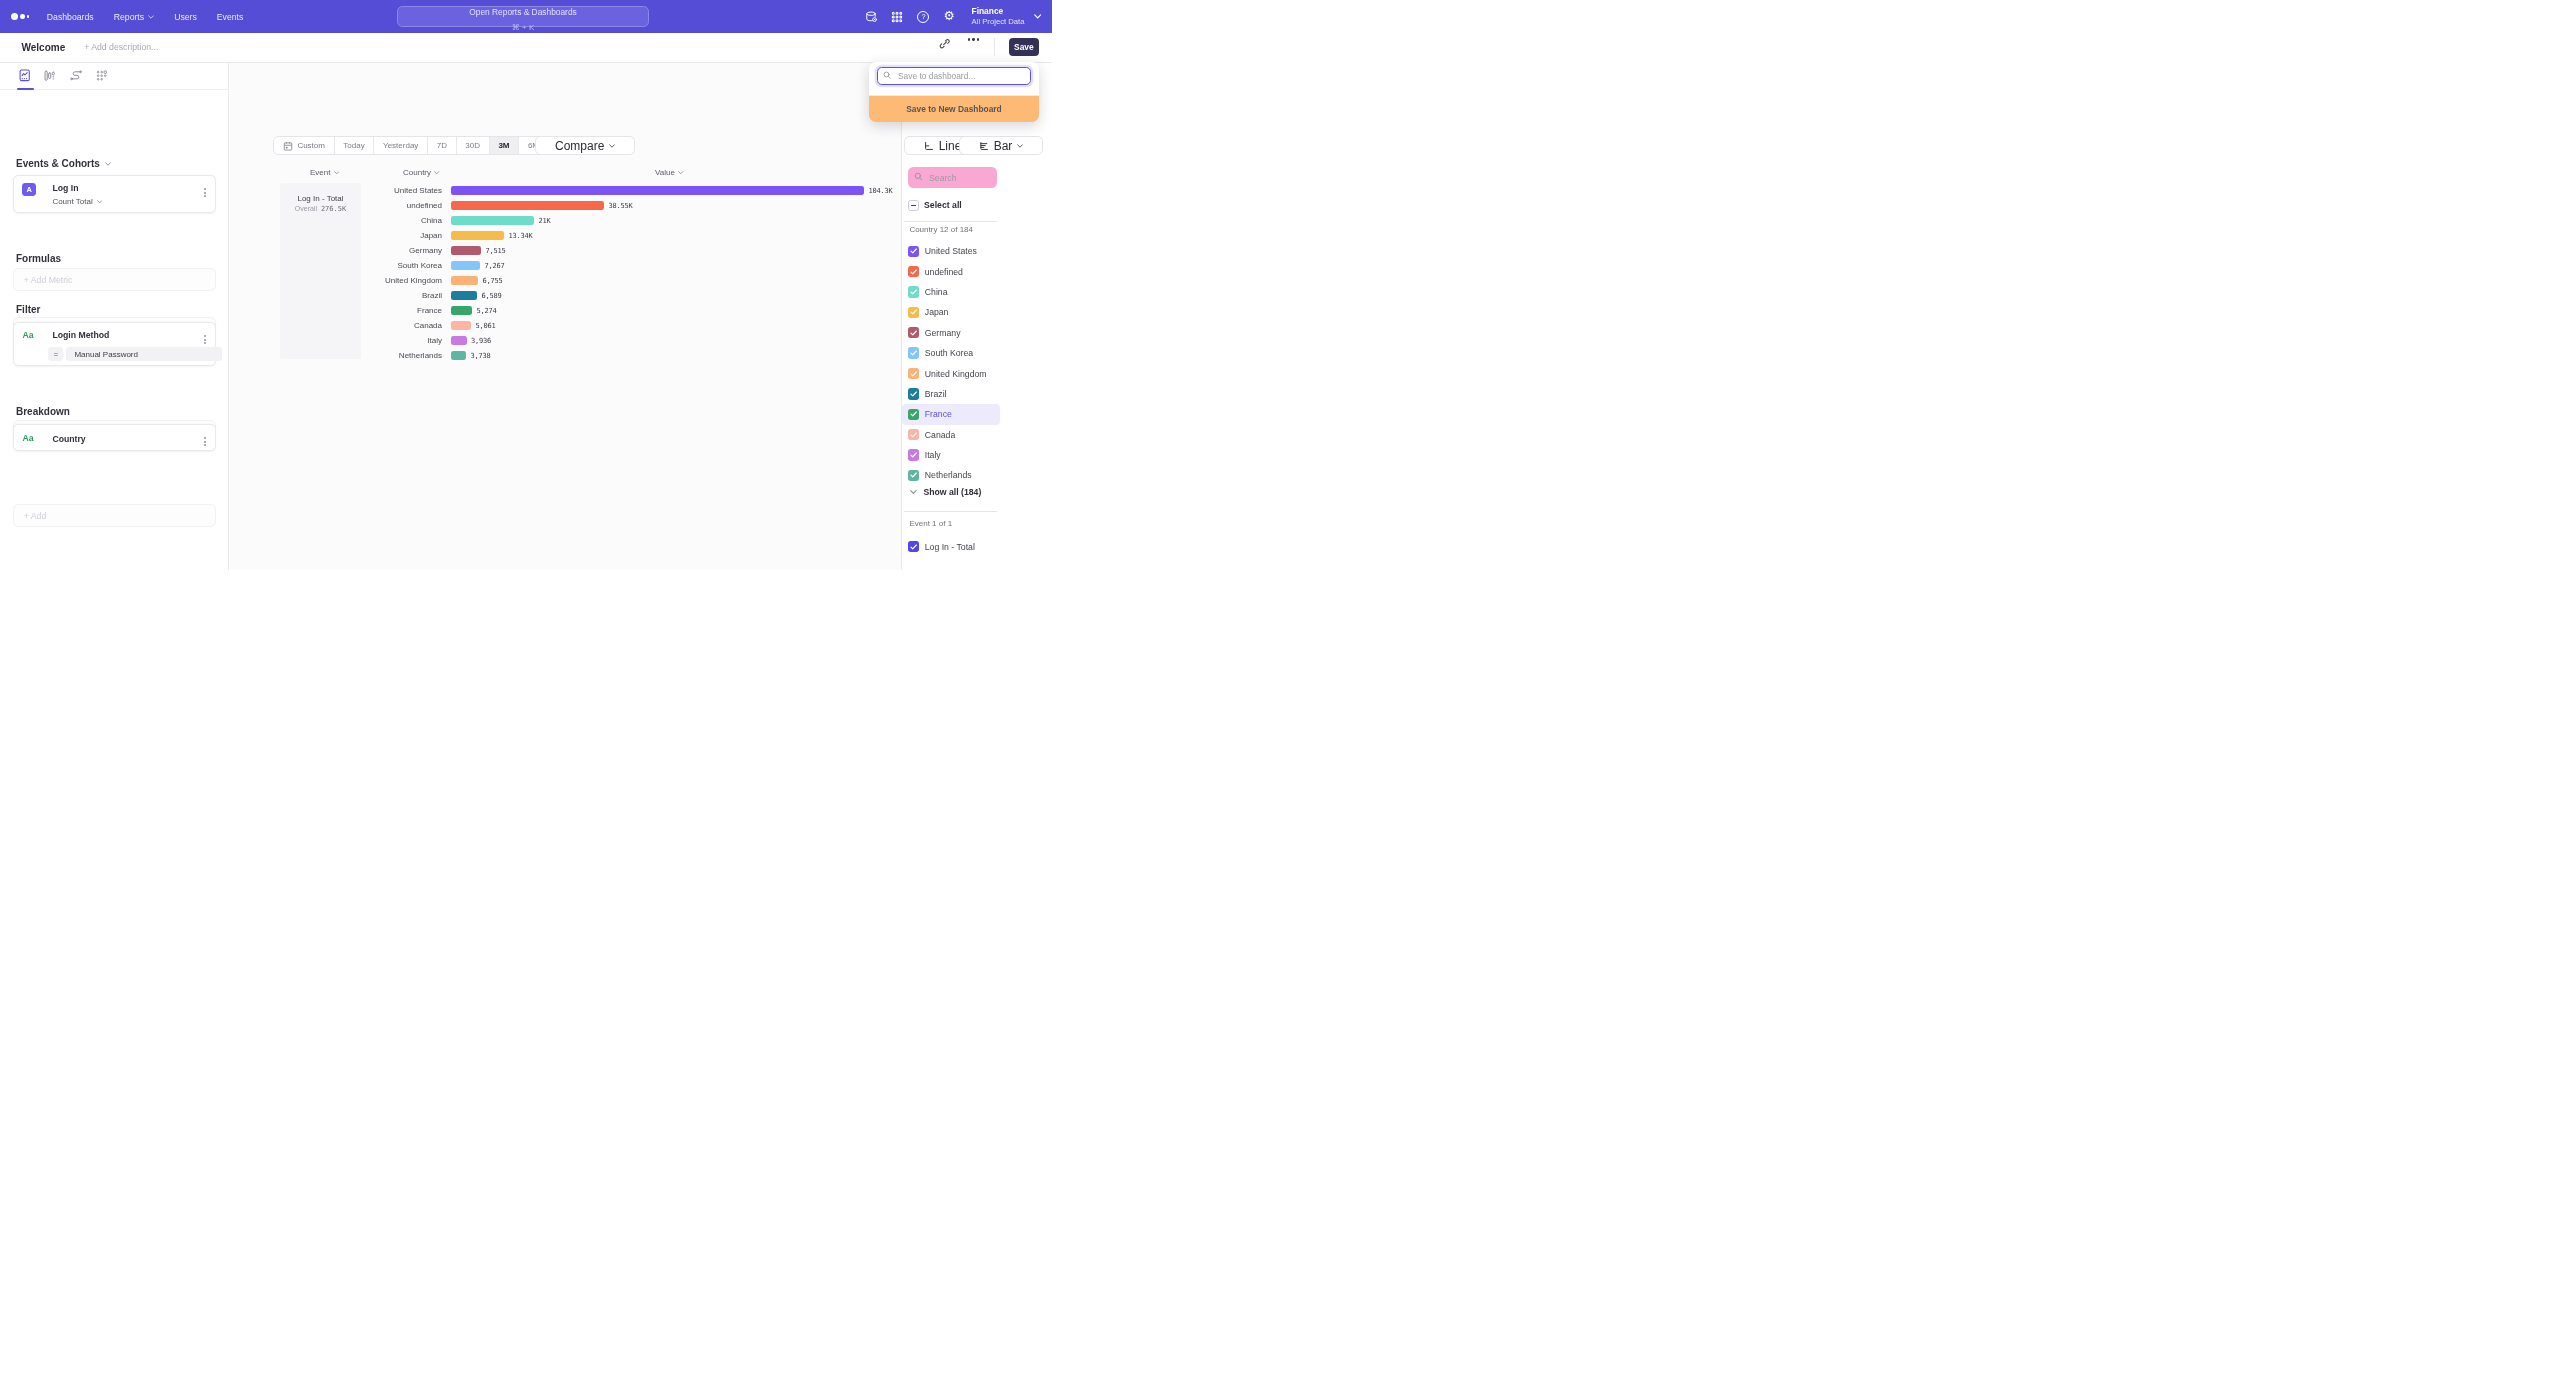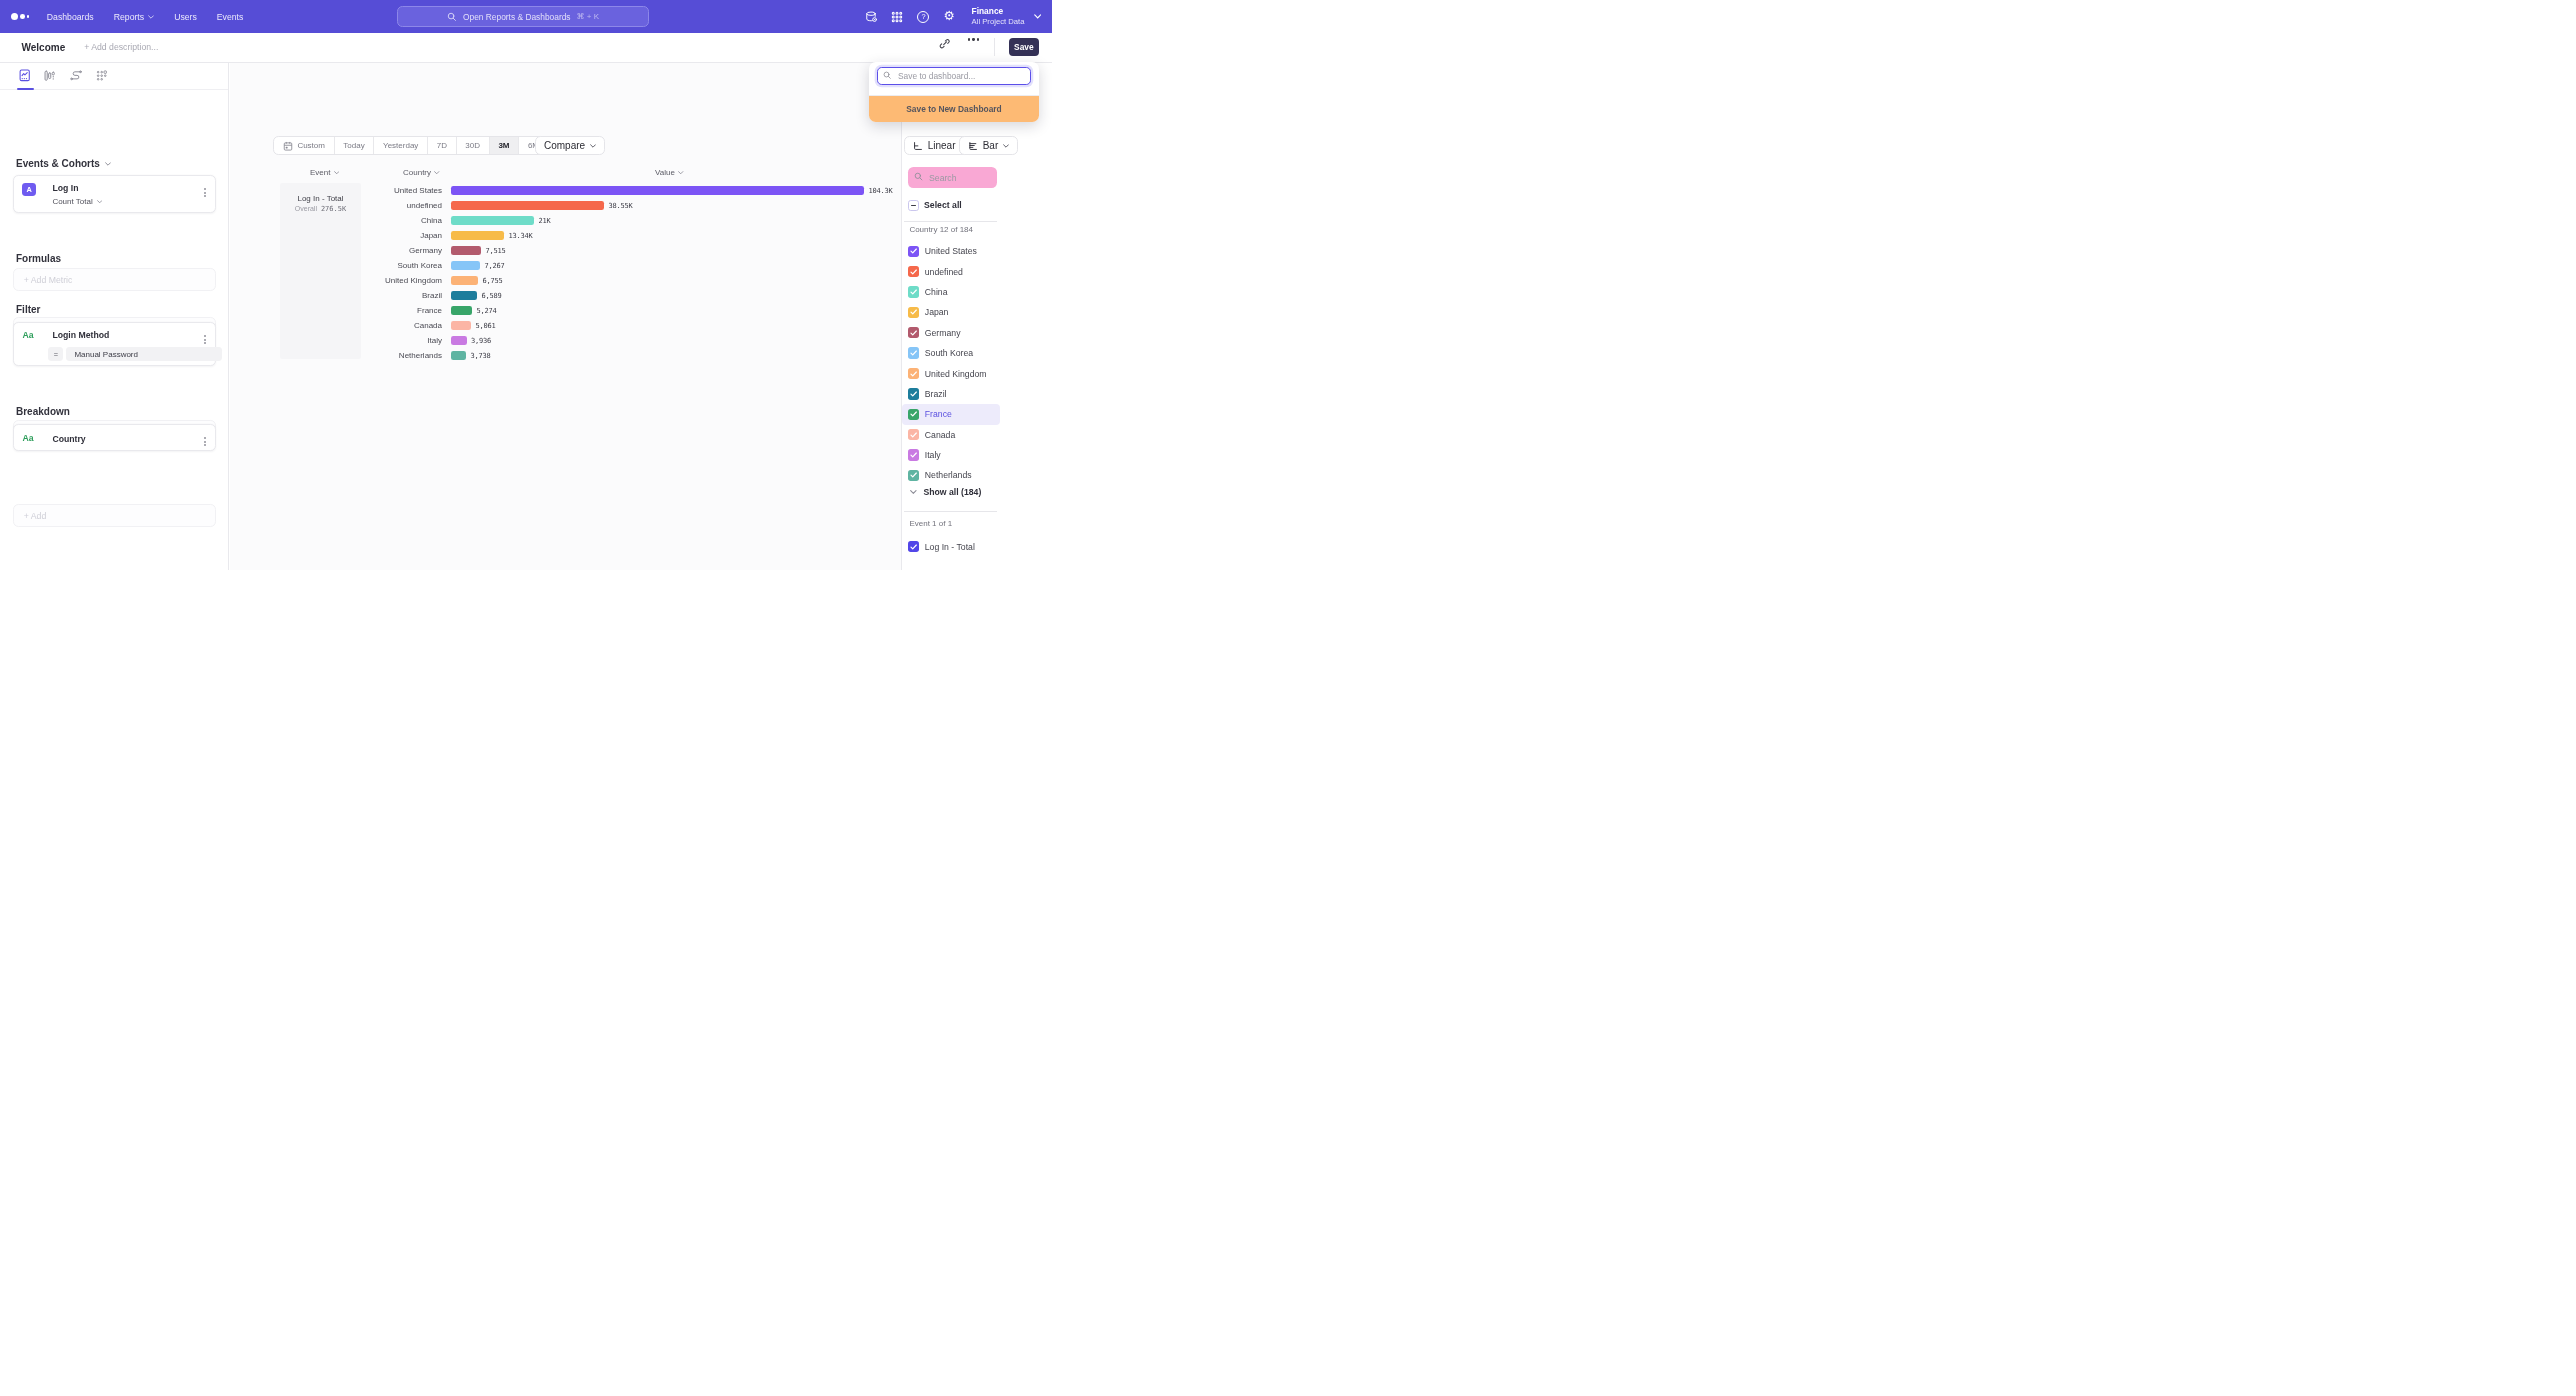--- a/index.html
+++ b/index.html
@@ -13,21 +13,21 @@
   .topnav { position:absolute; top:0; left:0; width:1052px; height:33px; background:#564dd6;
     display:flex; align-items:center; z-index:5; }
   .logo { display:flex; align-items:center; gap:2px; margin-left:10.7px; }
   .logo i { background:#fff; border-radius:50%; display:block; }
   .logo .d1{width:7.4px;height:7.4px;} .logo .d2{width:4.7px;height:4.7px;} .logo .d3{width:2.7px;height:2.7px;}
   .nav-items { display:flex; align-items:center; gap:20px; margin-left:17.4px; }
   .nav-item { font-size:8.7px; font-weight:500; color:#eceafc; display:flex; align-items:center; gap:4px; cursor:pointer; }
   .nav-item svg { margin-top:0.7px; }
   .nav-search { position:absolute; left:397px; top:6px; width:252px; height:21px;
     background:#6a62de; border:0.7px solid #8d87e9; border-radius:5.4px;
-    display:flex; align-items:center; justify-content:center; gap:6px; cursor:pointer; }
+    display:flex; align-items:center; justify-content:center; gap:6px; cursor:pointer;flex-direction:column; }
   .nav-search .ph { font-size:8.4px; color:#e2dffa; font-weight:500; }
   .nav-search .sc { font-size:8px; color:#beb9f0; }
   .nav-right { margin-left:auto; display:flex; align-items:center; gap:14px; padding-right:10.7px; }
   .nav-ic { color:#fff; cursor:pointer; }
   .q-icon { width:12px; height:12px; border:1px solid #fff; border-radius:50%;
     display:flex; align-items:center; justify-content:center; font-size:7.4px; color:#fff; }
   .gear-glyph { font-family:"DejaVu Sans", sans-serif; font-size:12.7px; color:#fff; line-height:12.7px; }
   .project { display:flex; align-items:center; gap:9.4px; cursor:pointer; margin-left:2.7px; }
   .project .pname { font-size:8.4px; font-weight:700; color:#fff; line-height:1.25; }
   .project .psub { font-size:7.7px; color:#e4e2fa; line-height:1.25; }
@@ -94,21 +94,21 @@
     padding-left:7.4px; font-size:8.4px; font-weight:600; color:#2f2f39; cursor:pointer; }
 
   
   .seg-ctrl { position:absolute; left:43px; top:74px; height:19px; display:flex; background:#fff;
     border:0.7px solid #e5e5e9; border-radius:5.4px; overflow:hidden; }
   .seg { display:flex; align-items:center; gap:4.7px; padding:0 8.7px; font-size:8px; color:#7b7b85;
     border-right:0.7px solid #e8e8eb; cursor:pointer; white-space:nowrap; }
   .seg:last-child { border-right:none; }
   .seg.selected { background:#efeff1; color:#26262e; font-weight:600; }
   .btn-chip { position:absolute; height:19px; background:#fff; border:0.7px solid #e5e5e9; border-radius:5.4px;
-    display:flex; align-items:center; gap:4.7px; padding:0 8px; font-size:10px; font-weight:500;
+    display:flex; align-items:center; gap:4.7px; padding:0 19px; font-size:12px; font-weight:500;
     color:#2c2c34; cursor:pointer; }
   .compare-btn { left:305px; top:74px; }
 
   
   .col-head { position:absolute; top:106px; font-size:8px; color:#5c5c66; display:flex;
     align-items:center; gap:3.4px; cursor:pointer; }
   .event-cell { position:absolute; left:50px; top:121px; width:81px; height:176px;
     background:#f5f5f7; border-radius:2px; text-align:center; }
   .event-cell .en { margin-top:10.7px; font-size:8px; color:#3f3f48; }
   .event-cell .ov { margin-top:2px; font-size:7px; color:#9a9aa3; }

